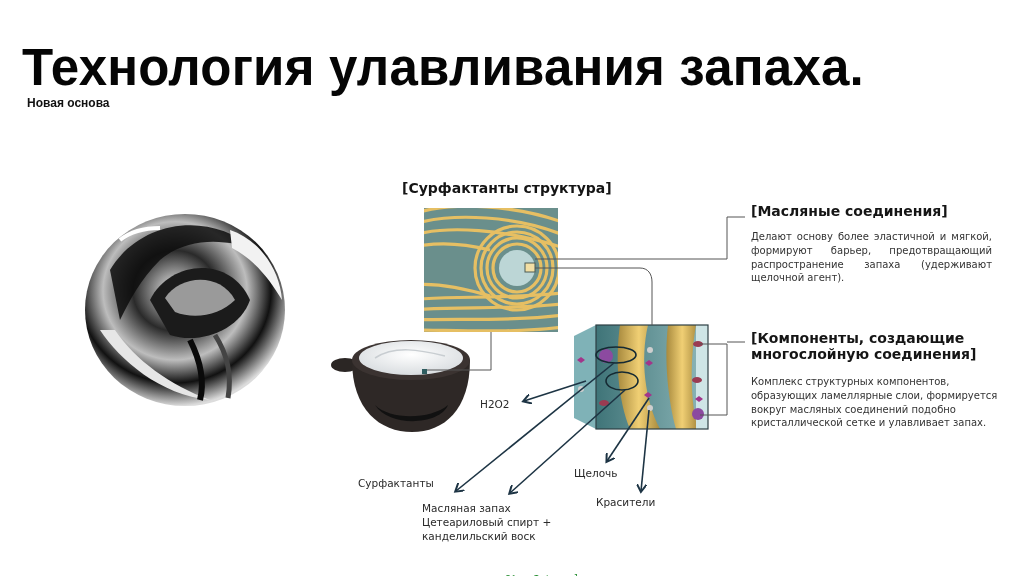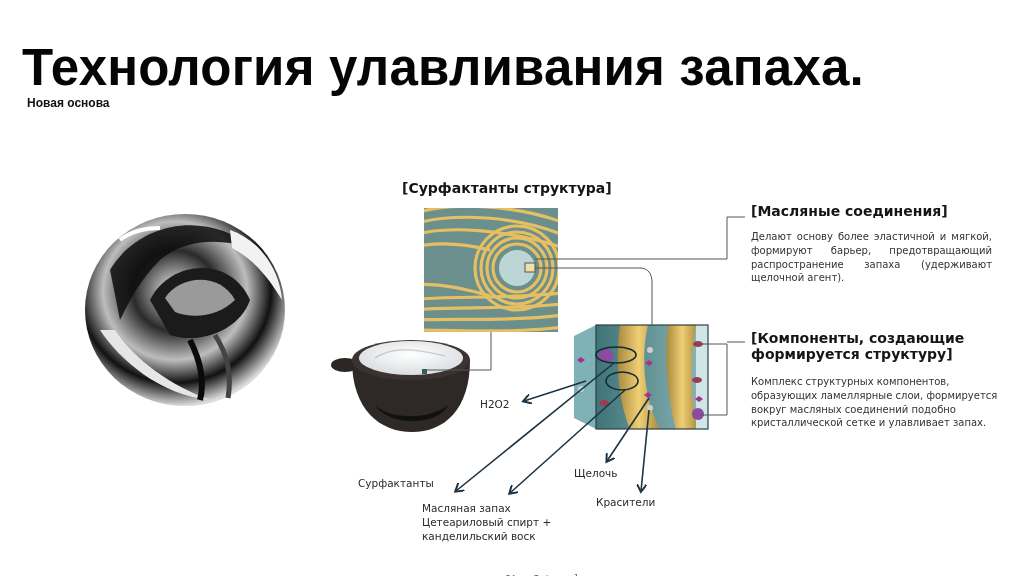--- a/index.html
+++ b/index.html
@@ -146,21 +146,21 @@
     <line x1="649" y1="398" x2="607" y2="461" marker-end="url(#arrowHead)"></line>
     <line x1="649" y1="410" x2="641" y2="491" marker-end="url(#arrowHead)"></line>
   </g>
 </svg>
 
 <div class="hdr hdr-multi">[Сурфактанты структура]</div>
 
 <div class="hdr hdr-oil">[Масляные соединения]</div>
 <div class="desc desc-oil">Делают основу более эластичной и мягкой, формируют барьер, предотвращающий распространение запаха (удерживают щелочной агент).</div>
 
-<div class="hdr hdr-comp">[Компоненты, создающие формируется структуру]</div>
+<div class="hdr hdr-comp">[Компоненты, создающие многослойную соединения]</div>
 <div class="desc desc-comp">Комплекс структурных компонентов, образующих ламеллярные слои, формируется вокруг масляных соединений подобно кристаллической сетке и улавливает запах.</div>
 
 <div class="label" style="left:480px; top:397px;">H2O2</div>
 <div class="label" style="left:358px; top:476px;">Сурфактанты</div>
 <div class="label" style="left:422px; top:501px;">Масляная запах</div>
 <div class="label" style="left:422px; top:515px;">Цетеариловый спирт +</div>
 <div class="label" style="left:422px; top:529px;">канделильский воск</div>
 <div class="label" style="left:574px; top:466px;text-align:right;">Щелочь</div>
 <div class="label" style="left:596px; top:495px;">Красители</div>
 

